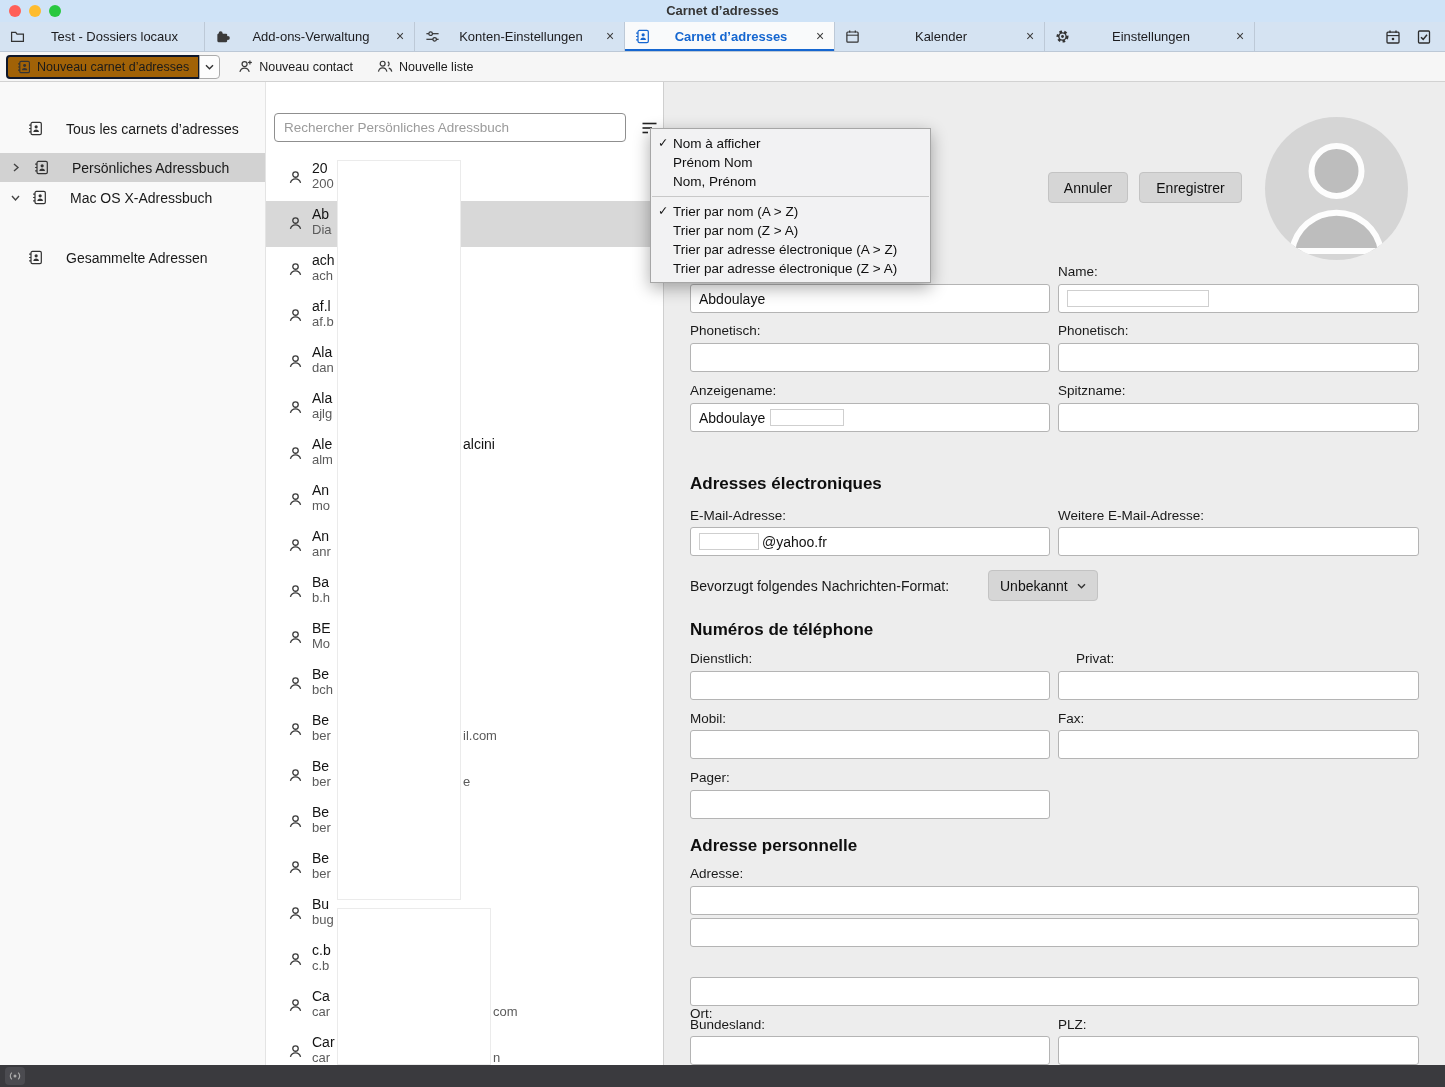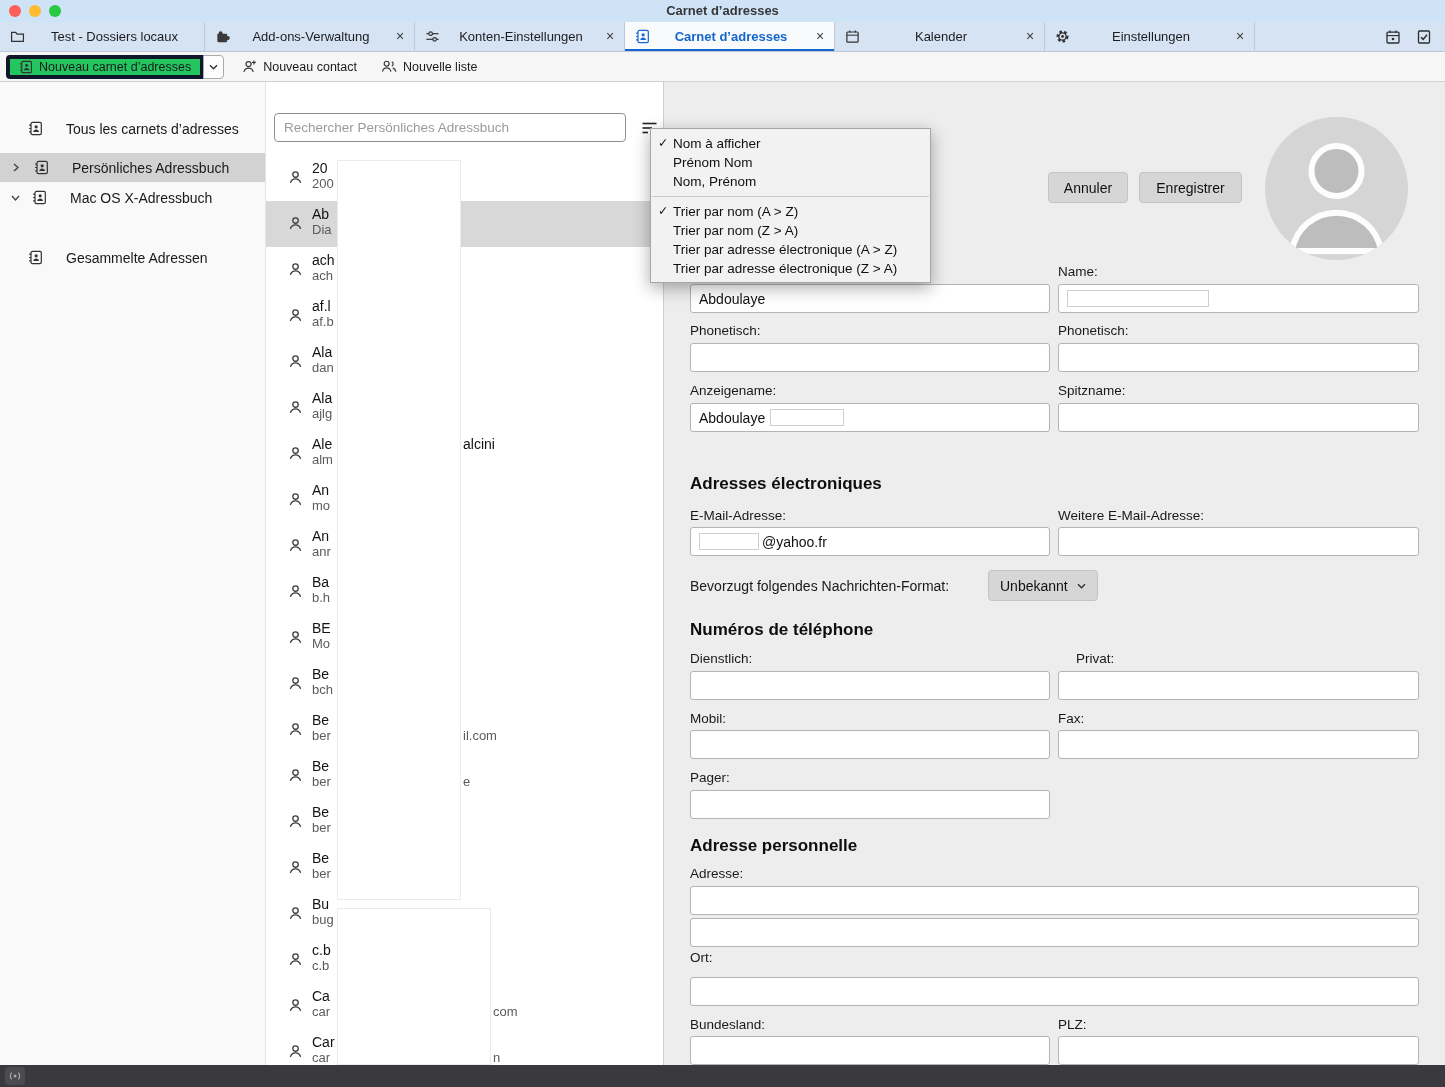--- a/index.html
+++ b/index.html
@@ -22,21 +22,21 @@
   .tab.first{width:205px;}
   .tab .tlabel{flex:1;text-align:center;white-space:nowrap;overflow:hidden;}
   .tab .tclose{width:16px;height:16px;line-height:15px;text-align:center;font-size:14px;color:#3c3c3c;}
   .tab.active{background:#f9fafb;box-shadow:inset 0 -2px 0 var(--accent);}
   .tab.active .tlabel{color:var(--accent);font-weight:bold;}
   .tabbar-spacer{flex:1;}
   .tabbar-right{display:flex;align-items:center;gap:15px;padding:0 13px;}
   
   .toolbar{position:absolute;left:0;top:52px;width:100%;height:30px;background:#f6f6f6;border-bottom:1px solid #d2d2d2;display:flex;align-items:center;padding-left:6px;gap:12px;font-size:12.5px;color:#1a1a1a;}
   .btn-compound{display:flex;height:24px;}
-  .btn-main{display:flex;align-items:center;gap:6px;padding:0 9px;border:4px solid #0f172a;border-radius:4px 0 0 4px;background:#22c55e;}
+  .btn-main{display:flex;align-items:center;gap:6px;padding:0 9px;border:2px solid #0f172a;border-radius:4px 0 0 4px;background:#a16207;}
   .btn-arrow{width:21px;display:flex;align-items:center;justify-content:center;border:1px solid #ababab;margin-left:-1px;border-radius:0 4px 4px 0;background:#fdfdfd;}
   .btn-flat{display:flex;align-items:center;gap:6px;height:24px;padding:0 6px;}
   
   .main{position:absolute;left:0;top:82px;width:100%;height:983px;}
   .sidebar{position:absolute;left:0;top:0;width:265px;height:100%;background:#f9f9f9;}
   .snode{position:absolute;left:0;right:0;height:29px;display:flex;align-items:center;gap:23px;font-size:14px;color:#191919;}
   .snode.sel{background:#d2d2d2;}
   .schev{position:absolute;left:11px;top:10px;}
   
   .contacts{position:absolute;left:265px;top:0;width:399px;height:100%;background:#fff;border-left:1px solid #e4e4e4;border-right:1px solid #cfcfcf;overflow:hidden;}
@@ -567,21 +567,21 @@
       <div class="dlabel" style="left:394px;top:629px">Fax:</div>
       <div class="dinput" style="left:26px;top:648px;width:360px"></div>
       <div class="dinput" style="left:394px;top:648px;width:361px"></div>
       <div class="dlabel" style="left:26px;top:688px">Pager:</div>
       <div class="dinput" style="left:26px;top:708px;width:360px"></div>
 
       <div class="dheading" style="left:26px;top:754px">Adresse personnelle</div>
       <div class="dlabel" style="left:26px;top:784px">Adresse:</div>
       <div class="dinput" style="left:26px;top:804px;width:729px"></div>
       <div class="dinput" style="left:26px;top:836px;width:729px"></div>
-      <div class="dlabel" style="left:26px;top:868px">Ort:</div>
+      <div class="dlabel" style="left:26px;top:924px">Ort:</div>
       <div class="dinput" style="left:26px;top:895px;width:729px"></div>
       <div class="dlabel" style="left:26px;top:935px">Bundesland:</div>
       <div class="dlabel" style="left:394px;top:935px">PLZ:</div>
       <div class="dinput" style="left:26px;top:954px;width:360px"></div>
       <div class="dinput" style="left:394px;top:954px;width:361px"></div>
     </div>
   </div>
 
   <div class="statusbar">
     <span class="statusicon">

